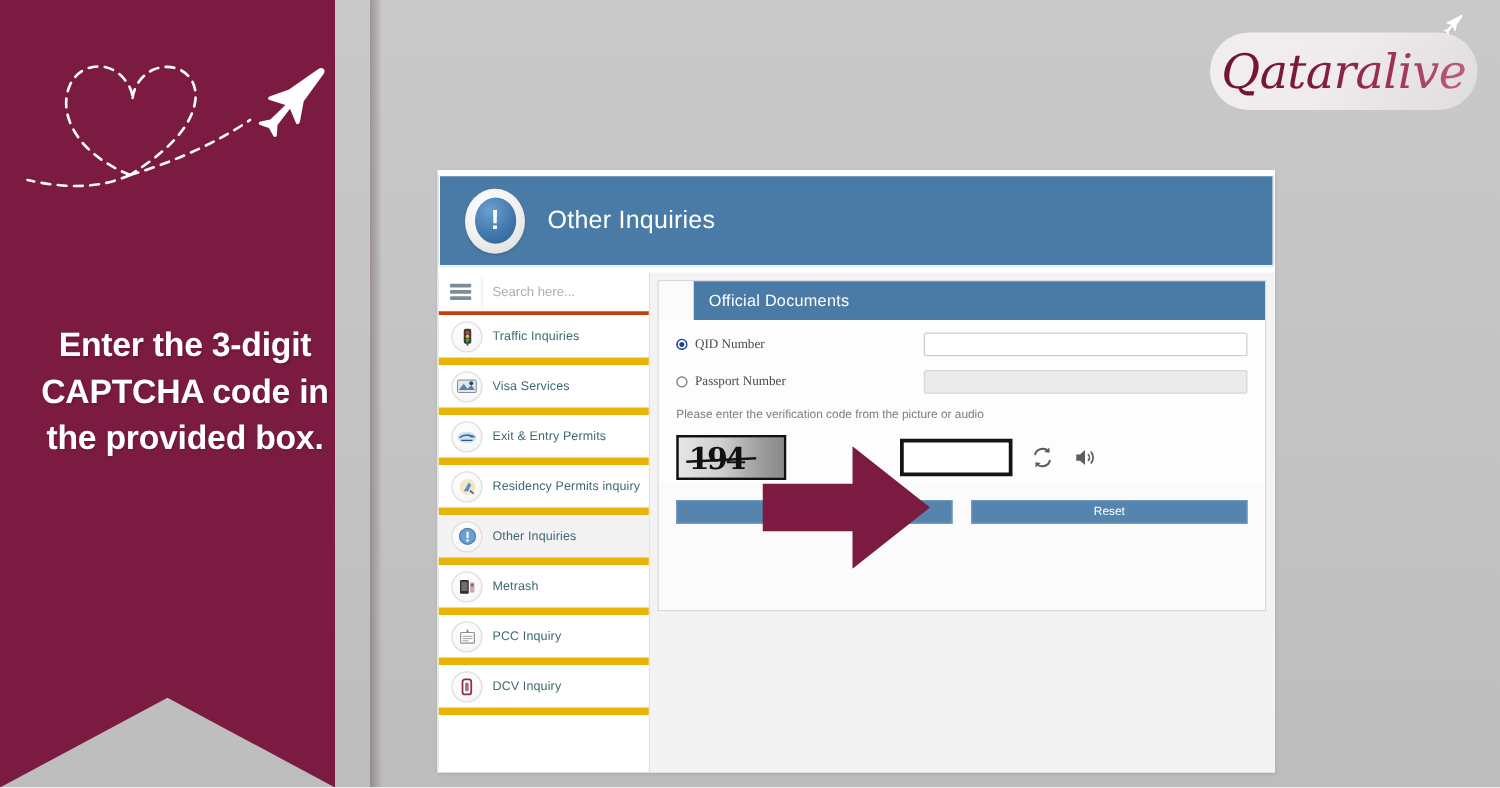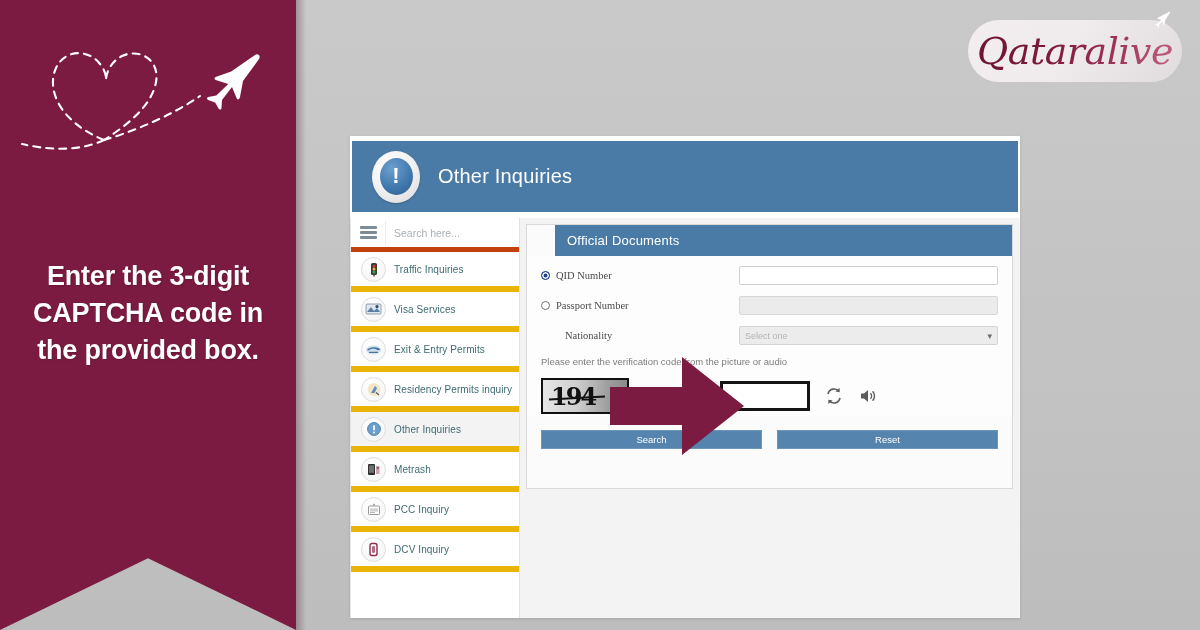--- a/index.html
+++ b/index.html
@@ -12,21 +12,21 @@
   #stage {
     position: relative;
     width: 1200px; height: 630px;
     background: linear-gradient(180deg, #c9c9c9 0%, #c3c3c3 55%, #bdbdbd 100%);
     overflow: hidden;
   }
 
   
   #left-panel {
     position: absolute; left: 0; top: 0;
-    width: 296px; height: 630px;
+    width: 268px; height: 630px;
     background: #7c1b41;
     clip-path: polygon(0 0, 100% 0, 100% 100%, 100% 100%, 50% 88.6%, 0 100%);
     z-index: 5;
   }
   #left-panel-shadow {
     position: absolute; left: 296px; top: 0;
     width: 10px; height: 630px;
     background: linear-gradient(90deg, rgba(60,20,35,0.30), rgba(60,20,35,0));
     z-index: 4;
   }
@@ -42,21 +42,21 @@
     color: #ffffff;
     font-size: 27px;
     line-height: 37px;
     font-weight: bold;
     letter-spacing: -0.2px;
     text-shadow: 1px 1px 2px rgba(0,0,0,0.18);
   }
 
   
   #logo-wrap {
-    position: absolute; right: 18px; top: 20px;
+    position: absolute; right: 18px; top: 26px;
     width: 214px; height: 62px;
     border-radius: 31px;
     background: linear-gradient(125deg, rgba(246,240,242,0.92) 0%, rgba(250,244,246,0.80) 45%, rgba(244,236,240,0.55) 100%);
     z-index: 9;
     display: flex; align-items: center; justify-content: center;
   }
   #logo-text {
     font-family: "DejaVu Serif", serif;
     font-style: italic;
     font-size: 38px;
@@ -123,21 +123,21 @@
   #sidebar {
     width: 170px;
     background: #ffffff;
     border-right: 1px solid #e2e2e2;
     border-left: 1px solid #e7e7e7;
     flex: none;
   }
   #search-row {
     height: 34px;
     display: flex; align-items: center;
-    border-bottom: 5px solid #c2410c;
+    border-bottom: 3px solid #c2410c;
     padding-left: 9px;
   }
   .hamburger { width: 17px; flex: none; }
   .hamburger span {
     display: block; height: 2.5px; background: #7d8c96;
     border-radius: 1px; margin: 2.5px 0;
   }
   #search-input-sep {
     width: 1px; height: 24px; background: #ececec; margin: 0 8px;
   }
@@ -440,29 +440,20 @@
             </div>
 
             <div class="form-row">
               <div class="radio-label">
                 <span class="radio"></span>
                 <span class="field-label">Passport Number</span>
               </div>
               <div class="text-field disabled"></div>
             </div>
 
-            <div class="form-row">
-              <div class="radio-label">
-                <span class="field-label indent">Nationality</span>
-              </div>
-              <div class="select-field">
-                <span class="select-value">Select one</span>
-                <span class="chev">▾</span>
-              </div>
-            </div>
 
             <div id="verify-hint">Please enter the verification code from the picture or audio</div>
 
             <div id="captcha-row">
               <div id="captcha-img">
                 <span id="captcha-text">194</span>
                 <span id="captcha-strike"></span>
               </div>
 
               <div id="captcha-input"></div>

